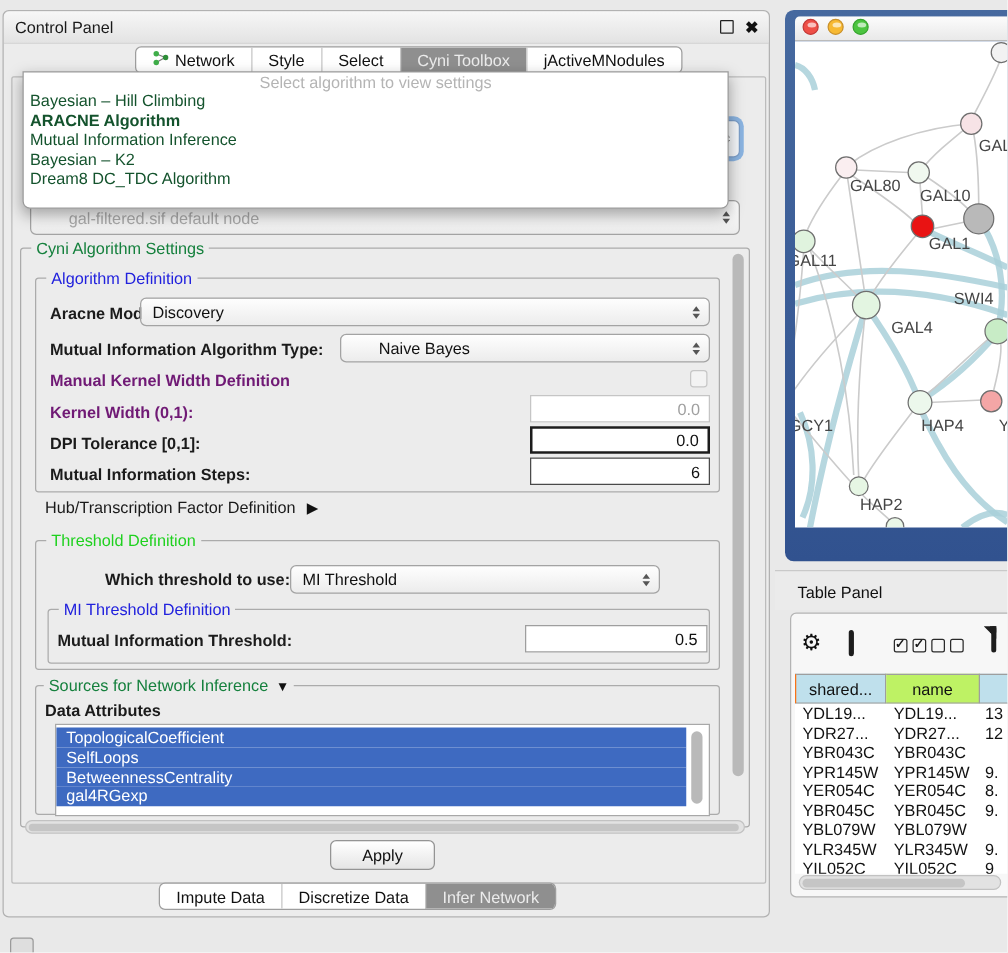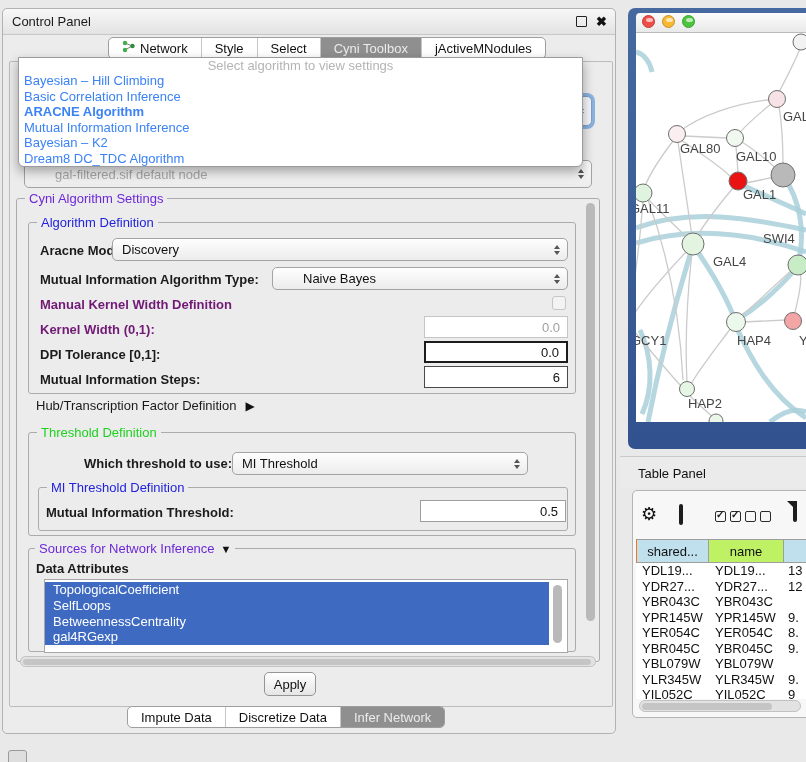--- a/index.html
+++ b/index.html
@@ -35,36 +35,36 @@
   .tri-dn{width:0;height:0;border-left:3.5px solid transparent;border-right:3.5px solid transparent;
           border-top:4px solid #555;}
   .focusring{border:1px solid #7d9fc9;box-shadow:0 0 0 3px rgba(106,160,220,.75);background:#f5f7fa;}
   .field{position:absolute;box-sizing:border-box;background:#fff;font-size:13px;color:#111;
          display:flex;align-items:center;justify-content:flex-end;padding-right:7px;
          border:1px solid #bdbdbd;}
   .lbl{position:absolute;font-size:13px;font-weight:bold;color:#1b1b1b;white-space:nowrap;}
   .lbl.disabled{color:#701a75;}
   .group{position:absolute;border:1px solid #ababab;border-radius:3px;box-sizing:border-box;}
   .legend{position:absolute;top:-8px;left:8px;background:#ececec;padding:0 4px;font-size:13px;
-          color:#6d28d9;white-space:nowrap;}
+          color:#15803d;white-space:nowrap;}
   .legend.blue{color:#2222dd;}
   .legend.green{color:#1fd11f;}
   .expander-arrow-right{display:inline-block;margin-left:9px;color:#111;font-size:12px;}
   .expander-arrow-right::before{content:"\25B6";}
   .expander-arrow-down{display:inline-block;margin-left:6px;color:#111;font-size:11px;}
   .expander-arrow-down::before{content:"\25BC";}
   .checkbox{position:absolute;width:14px;height:14px;border:1px solid #c6c6c6;border-radius:3px;
             background:#f3f3f3;box-sizing:border-box;}
   
   .popup{position:absolute;left:18px;top:57px;width:565px;height:110px;background:#fff;
          border:1px solid #9b9b9b;border-radius:0 0 6px 6px;z-index:10;
          box-shadow:0 5px 12px rgba(0,0,0,.35);box-sizing:border-box;overflow:hidden;}
   .popup-header{height:15px;font-size:13px;color:#b4b4b4;text-align:center;line-height:15px;}
   .popup-list{list-style:none;margin:0;padding:0;}
-  .popup-list li{height:15.6px;line-height:15.6px;font-size:13px;color:#3b82f6;padding-left:5px;white-space:nowrap;}
+  .popup-list li{height:15.6px;line-height:15.6px;font-size:13px;color:#14532d;padding-left:5px;white-space:nowrap;}
   .popup-list li.bold{font-weight:bold;}
   
   .attr-list{position:absolute;background:#fff;border:1px solid #a8a8a8;box-sizing:border-box;
              padding-top:2px;overflow:hidden;}
   .attr-item{height:15.8px;line-height:15.8px;font-size:13px;color:#fff;background:#3e6ac1;
              padding-left:8px;width:calc(100% - 18px);box-sizing:border-box;white-space:nowrap;}
   .sb-thumb{position:absolute;background:#b9b9b9;border-radius:5px;}
   .hsb{position:absolute;background:#e2e2e2;border:1px solid #c2c2c2;border-radius:6px;box-sizing:border-box;}
   .hsb .hsb-thumb{position:absolute;left:2px;top:1.5px;height:6.5px;background:#c5c5c5;border-radius:4px;}
   .apply-btn{position:absolute;box-sizing:border-box;border:1px solid #949494;border-radius:5px;
@@ -240,41 +240,40 @@
       <div class="attr-item">BetweennessCentrality</div>
       <div class="attr-item">gal4RGexp</div>
     </div>
   <div class="sb-thumb" style="left:553px;top:585px;width:9px;height:58px;"></div>
 
   <div class="sb-thumb" style="left:586px;top:203px;width:9px;height:418px;"></div>
   <div class="hsb" style="left:20px;top:656px;width:576px;height:11px;">
     <span class="hsb-thumb" style="width:568px;"></span>
   </div>
 
-  <div class="apply-btn" style="left:264px;top:672px;width:52px;height:24px;">
+  <div class="apply-btn" style="left:264px;top:672px;width:84px;height:24px;">
     <span>Apply</span>
   </div>
 
   <div class="segmented" id="cp-bottom-tabs" style="left:127px;top:706px;">
       <div class="segment">
         <span>Impute Data</span>
       </div>
       <div class="segment">
         <span>Discretize Data</span>
       </div>
       <div class="segment selected">
         <span>Infer Network</span>
       </div>
     </div>
 
   <div class="popup">
     <div class="popup-header">Select algorithm to view settings</div>
     <ul class="popup-list" id="algo-list">
         <li>Bayesian – Hill Climbing</li>
-        <li>Basic Correlation Inference</li>
         <li class="bold">ARACNE Algorithm</li>
         <li>Mutual Information Inference</li>
         <li>Bayesian – K2</li>
         <li>Dream8 DC_TDC Algorithm</li>
       </ul>
   </div>
 
   <div class="net-frame">
     <div class="net-titlebar">
       <span class="tl red" style="left:6px;"></span>

